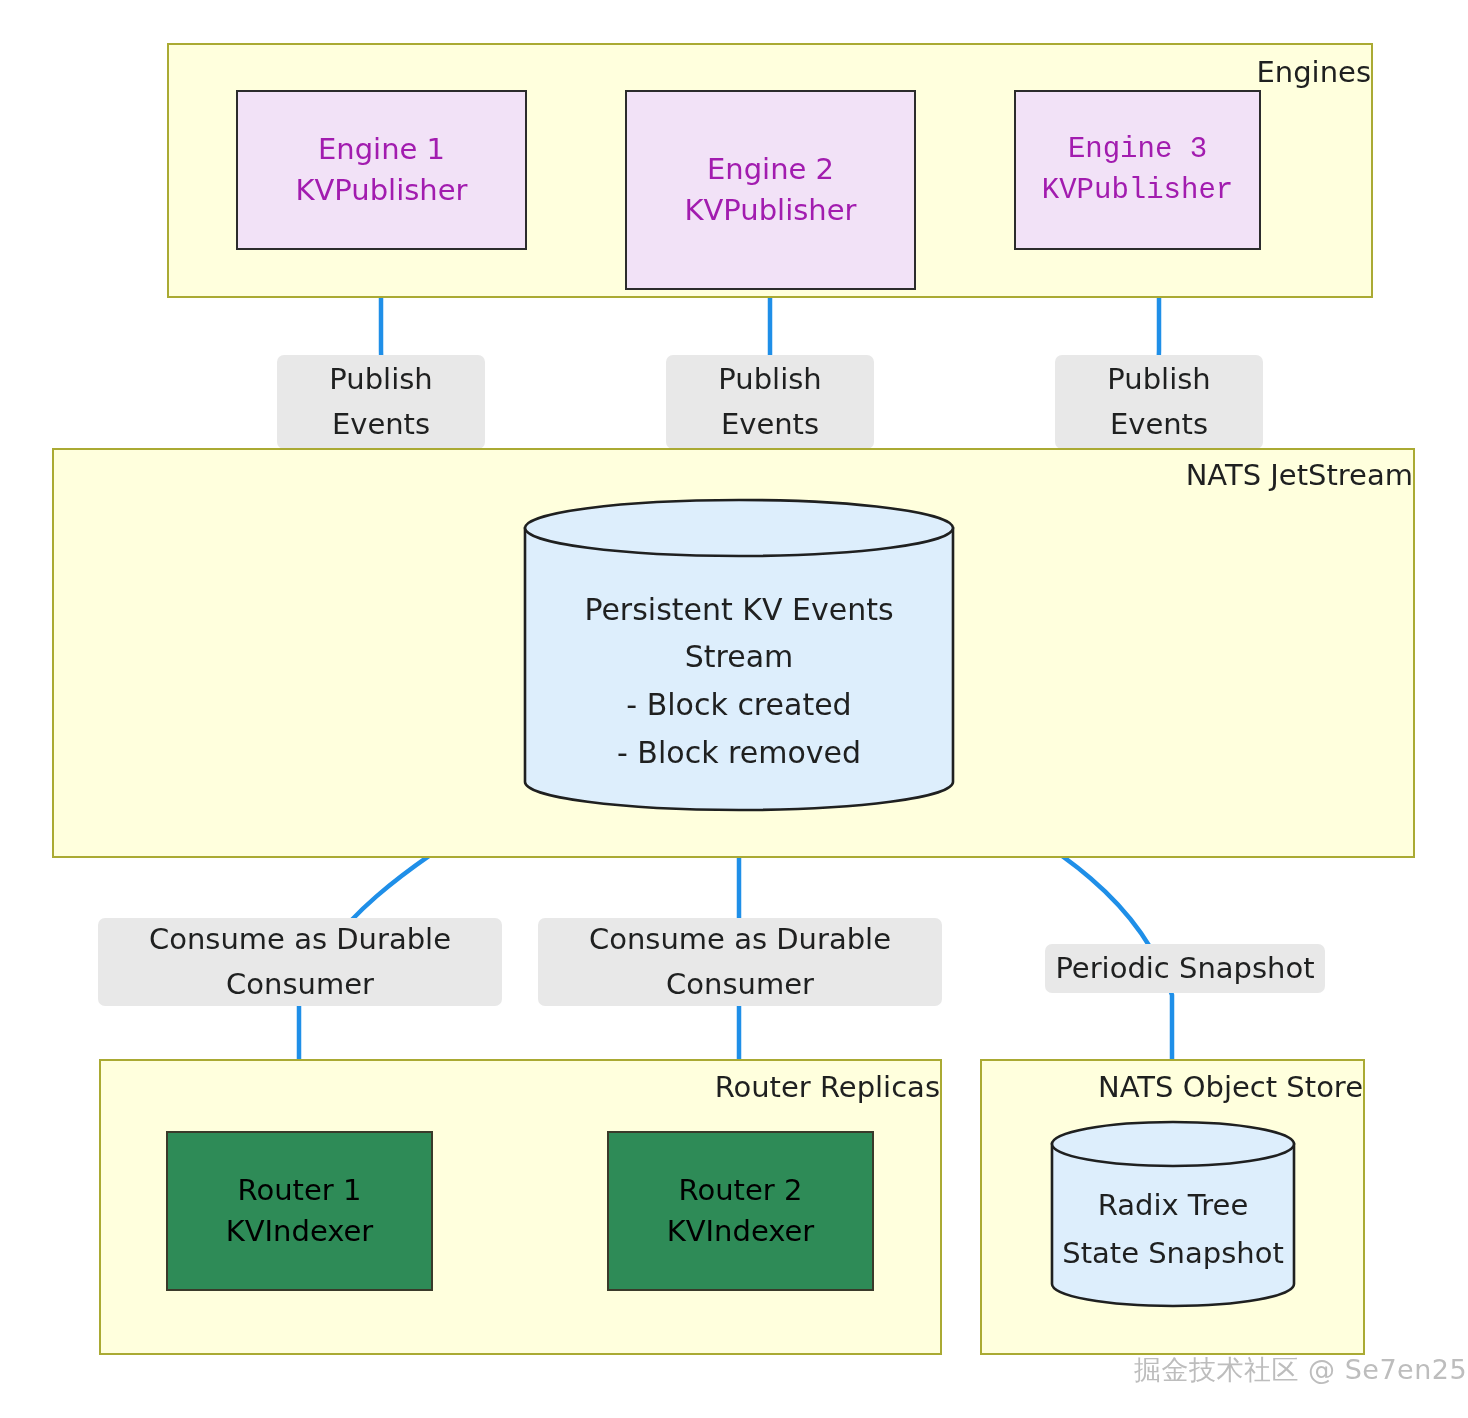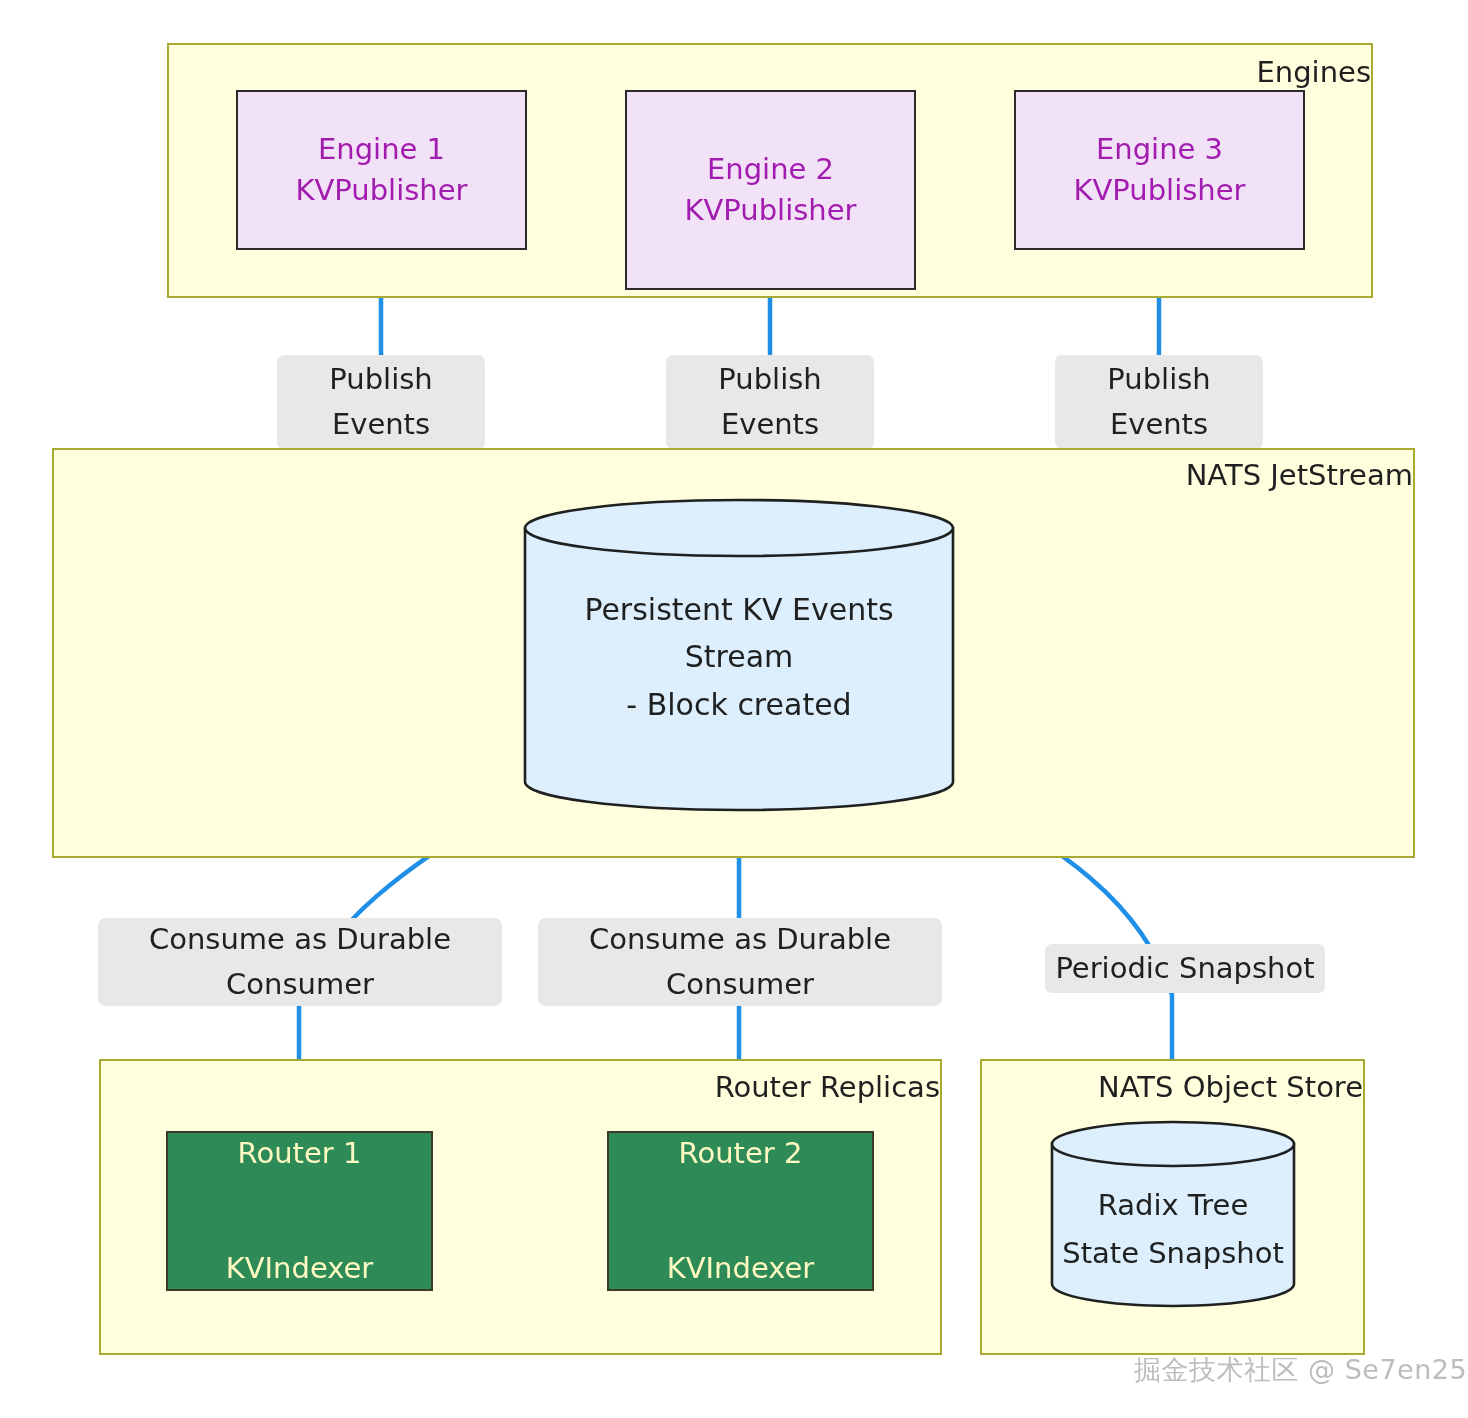--- a/index.html
+++ b/index.html
@@ -57,23 +57,22 @@
   }
   .node-engine {
     background: #f2e2f7;
     border: 2px solid #2c2c2c;
     color: #a21caf;
     font-size: 29px;
   }
   .node-router {
     background: #2e8b57;
     border: 2px solid #3a3a2a;
-    color: #fef9c3;
-    font-size: 29px;
-    justify-content: space-between;
+    color: #000000;
+    font-size: 29px;
   }
 
   
   .cyl {
     position: absolute;
   }
   .cyl svg {
     position: absolute;
     left: 0;
     top: 0;
@@ -141,41 +140,42 @@
   </div>
 
   <div class="node node-engine" style="left:236px; top:90px; width:291px; height:160px;">
     <span>Engine 1</span>
     <span>KVPublisher</span>
   </div>
   <div class="node node-engine" style="left:625px; top:90px; width:291px; height:200px;">
     <span>Engine 2</span>
     <span>KVPublisher</span>
   </div>
-  <div class="node node-engine" style="left:1014px; top:90px; width:291px; height:160px;">
+  <div class="node node-engine" style="left:1014px; top:90px; width:247px; height:160px;font-family:Liberation Mono, monospace;">
     <span>Engine 3</span>
     <span>KVPublisher</span>
   </div>
 
   <div class="edge-label" style="left:277px; top:355px; width:208px;">Publish Events</div>
   <div class="edge-label" style="left:666px; top:355px; width:208px;">Publish Events</div>
   <div class="edge-label" style="left:1055px; top:355px; width:208px;">Publish Events</div>
 
   <div class="cluster" style="left:52px; top:448px; width:1363px; height:410px;">
     <div class="cluster-title" style="top:11px;">NATS JetStream</div>
   </div>
 
   <div class="cyl" style="left:523px; top:500px; width:432px; height:310px;">
     <svg width="432" height="310" viewBox="0 0 432 310">
       <path d="M2,28 L2,282 A214,28 0 0 0 430,282 L430,28 Z" fill="#ddeefc" stroke="#1f2020" stroke-width="2.6"></path>
       <ellipse cx="216" cy="28" rx="214" ry="28" fill="#ddeefc" stroke="#1f2020" stroke-width="2.6"></ellipse>
     </svg>
     <div class="cyl-label" style="top:88px; font-size:30px;">Persistent KV Events</div>
     <div class="cyl-label" style="top:135px; font-size:30px;">Stream</div>
     <div class="cyl-label" style="top:183px; font-size:30px;">- Block created</div>
+    <div class="cyl-label" style="top:231px; font-size:30px;">- Block removed</div>
   </div>
 
   <div class="edge-label" style="left:98px; top:918px; width:404px; height:88px; display:flex; flex-direction:column; align-items:center; justify-content:center;">Consume as Durable
 Consumer</div>
   <div class="edge-label" style="left:538px; top:918px; width:404px; height:88px; display:flex; flex-direction:column; align-items:center; justify-content:center;">Consume as Durable
 Consumer</div>
   <div class="edge-label" style="left:1045px; top:944px; width:280px;">Periodic Snapshot</div>
 
   <div class="cluster" style="left:99px; top:1059px; width:843px; height:296px;">
     <div class="cluster-title" style="top:12px;">Router Replicas</div>

